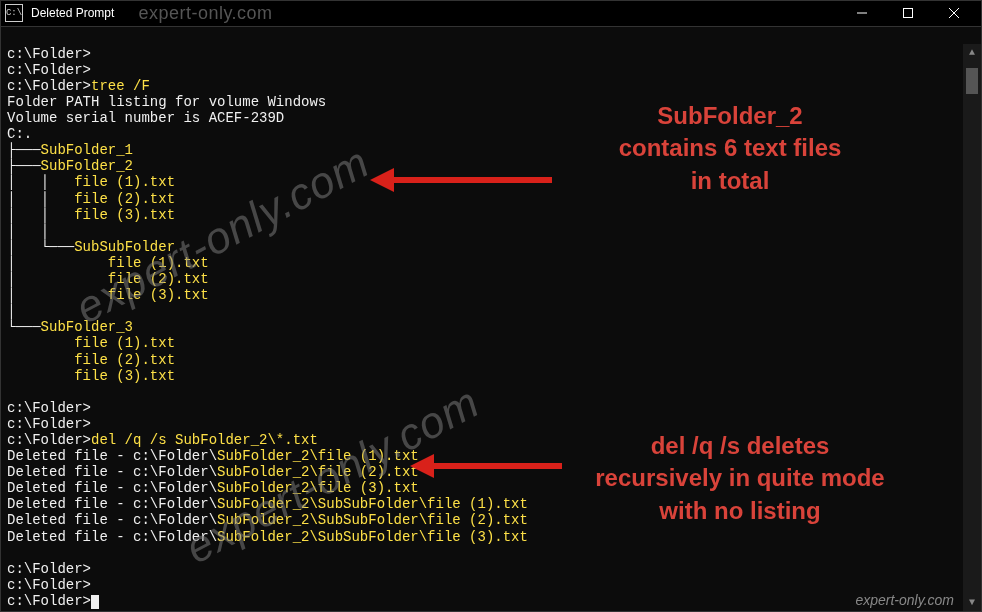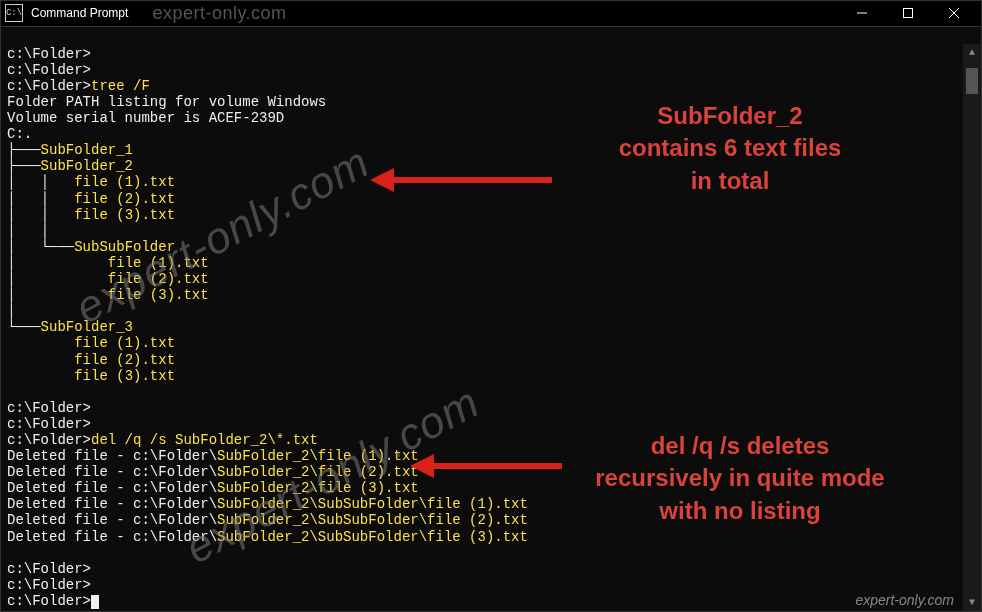--- a/index.html
+++ b/index.html
@@ -162,21 +162,21 @@
     background: #f0f0f0;
     vertical-align: text-bottom;
   }
 </style>
 </head>
 <body>
 
 <div class="window">
   <div class="titlebar">
     <span class="title-icon">C:\</span>
-    <span class="title-text">Command Prompt</span>
+    <span class="title-text">Deleted Prompt</span>
     <span class="titlebar-watermark">expert-only.com</span>
     <div class="winbuttons">
       <div class="winbtn">
         <svg viewBox="0 0 10 10">
             <line x1="0" y1="5" x2="10" y2="5" stroke="#fff" stroke-width="1"></line>
           </svg>
       </div>
       <div class="winbtn">
         <svg viewBox="0 0 10 10">
             <rect x="0.5" y="0.5" width="9" height="9" fill="none" stroke="#fff" stroke-width="1"></rect>

